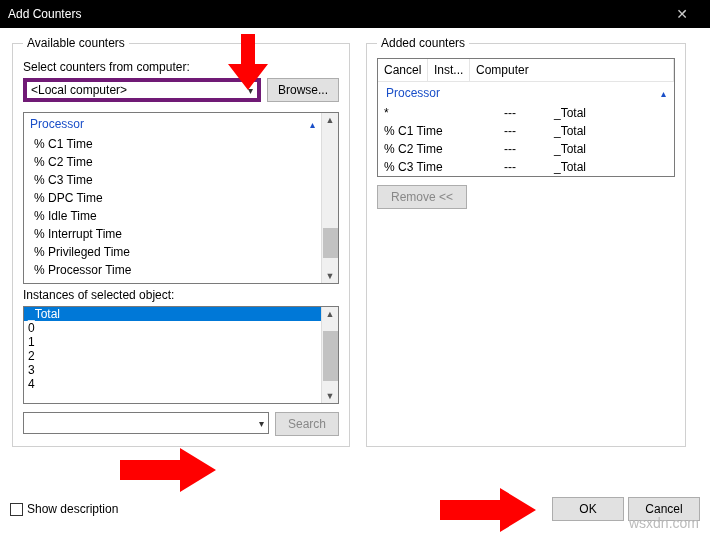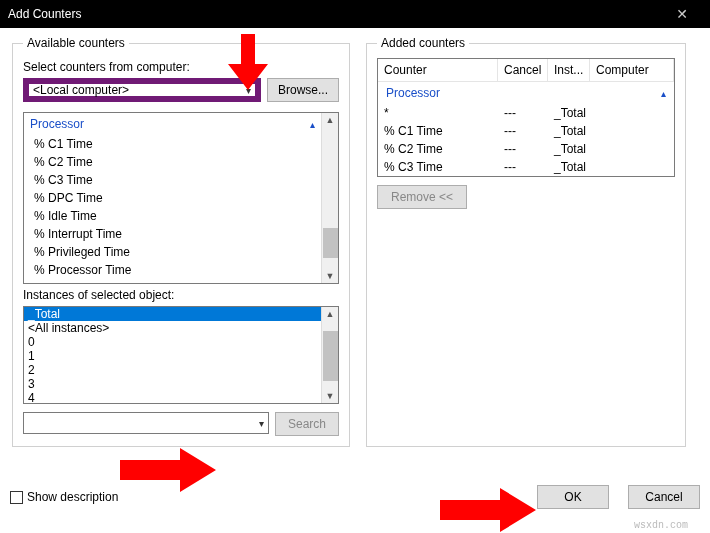--- a/index.html
+++ b/index.html
@@ -36,21 +36,21 @@
     padding: 6px 10px 10px 10px;
   }
   legend { padding: 0 4px; }
   .left { width: 338px; }
   .right { width: 320px; }
   .label { margin: 4px 0 4px 0; }
   .row { display:flex; gap:6px; align-items:center;}
   .computer-select {
     flex: 1;
     height: 24px;
-    border: 6px solid #701a75;
+    border: 4px solid #701a75;
     background: #fff;
     display:flex;align-items:center;
     padding:0 4px;
     justify-content: space-between;
   }
   .chev { font-size:10px; color:#333; }
   .btn {
     border:1px solid #adadad;
     background:#e1e1e1;
     padding:3px 10px;
@@ -111,33 +111,32 @@
   .group-row {
     display:flex;justify-content:space-between;align-items:center;
     color:#1a4fc8;padding:4px 8px;
   }
   .trow { display:flex; }
   .td { padding:2px 6px;}
   .td.c1{width:120px;} .td.c2{width:50px;} .td.c3{width:42px;} .td.c4{flex:1;}
   .remove-row { margin-top:8px;}
   .footer {
     position:absolute;
-    bottom:24px;left:10px;right:10px;
+    bottom:12px;left:10px;right:10px;
     display:flex;justify-content:space-between;align-items:center;
   }
   .checkbox {
     width:13px;height:13px;border:1px solid #333;display:inline-block;
     vertical-align:middle;margin-right:4px;background:#fff;
   }
-  .ok-cancel { display:flex;gap:19px;}
+  .ok-cancel { display:flex;gap:4px;}
   .watermark {
-    position:absolute;bottom:2px;right:22px;
-    font-size:10px;color:#bbb;
+    position:absolute;bottom:2px;right:11px;
+    font-size:14px;color:#bbb;
     z-index:1;
-    font-family:Liberation Mono, monospace;
   }
   
   .arrow {
     position:absolute;z-index:10;pointer-events:none;
   }
   .arrow svg { display:block; }
 </style>
 </head>
 <body>
 
@@ -180,21 +179,20 @@
         <span class="arr">▲</span>
         <span class="thumb"></span>
         <span class="arr">▼</span>
       </div>
     </div>
 
     <div class="label" style="margin-top:4px;">Instances of selected object:</div>
     <div class="listbox instances-box">
       <div class="inner" id="instance-items">
           <div class="inst-item selected">_Total</div>
-          <div class="inst-item">&lt;All instances&gt;</div>
           <div class="inst-item">0</div>
           <div class="inst-item">1</div>
           <div class="inst-item">2</div>
           <div class="inst-item">3</div>
           <div class="inst-item">4</div>
         </div>
       <div class="scrollbar">
         <span class="arr">▲</span>
         <span class="thumb" style="margin-top:2px;height:50px;"></span>
         <span class="arr">▼</span>
@@ -207,21 +205,20 @@
       </div>
       <button class="btn disabled">Search</button>
     </div>
 
   </fieldset>
 
   <fieldset class="right">
     <legend>Added counters</legend>
     <div class="added-table">
       <div class="thead">
-        <div class="th c1">Counter</div>
         <div class="th c2">Cancel</div>
         <div class="th c3">Inst...</div>
         <div class="th c4">Computer</div>
       </div>
       <div class="group-row">
         <span>Processor</span>
         <span class="chev" style="color:#1a4fc8;">▴</span>
       </div>
       <div id="added-rows">
           <div class="trow">

